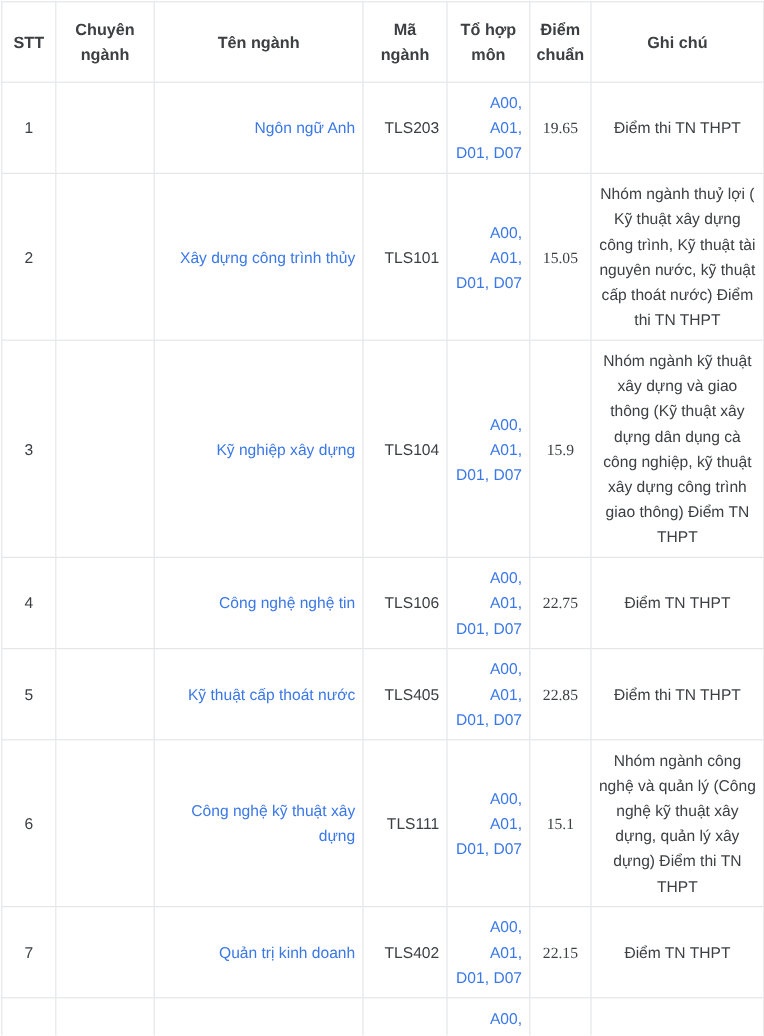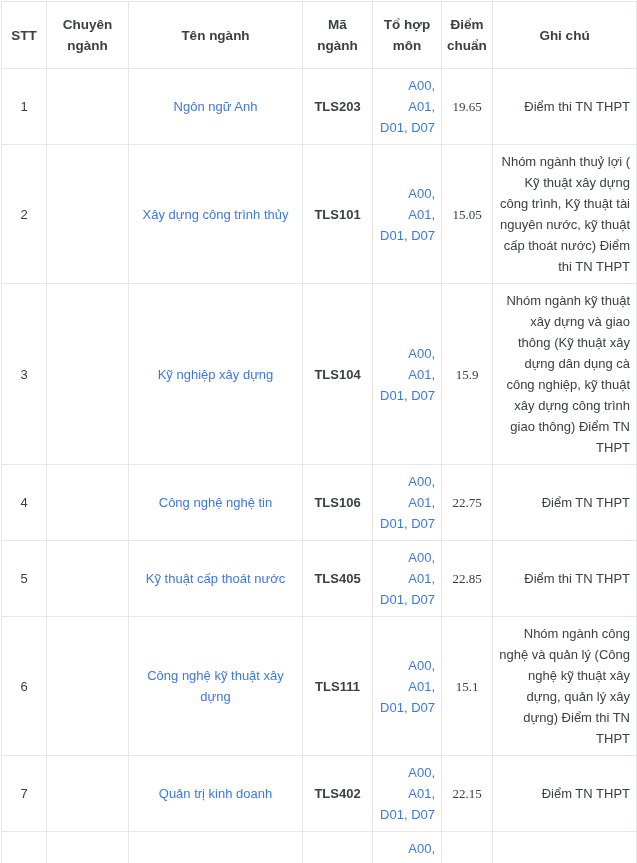--- a/index.html
+++ b/index.html
@@ -43,25 +43,25 @@
   col.c-stt      { width: 45px; }
   col.c-chuyen   { width: 82px; }
   col.c-ten      { width: 174px; }
   col.c-ma       { width: 70px; }
   col.c-tohop    { width: 69px; }
   col.c-diem     { width: 51px; }
   col.c-ghichu   { width: 144px; }
 
   td.stt      { text-align: center; color: #3c4043; font-size: 13px; }
   td.chuyen   { text-align: center; }
-  td.ten      { text-align: center; color: #3b78e7; }
-  td.ma       { text-align: center; color: #3c4043; font-weight: bold; }
+  td.ten      { text-align: right; color: #3b78e7; }
+  td.ma       { text-align: right; color: #3c4043; }
   td.tohop    { text-align: right; color: #3b78e7; }
   td.diem     { text-align: center; color: #3c4043; font-family: Liberation Serif, serif; }
-  td.ghichu   { text-align: right; color: #3c4043; }
+  td.ghichu   { text-align: center; color: #3c4043; }
 
   .link-text {
     color: #3b78e7;
     cursor: pointer;
   }
   .plain-text { color: #3c4043; }
 </style>
 </head>
 <body>
 

